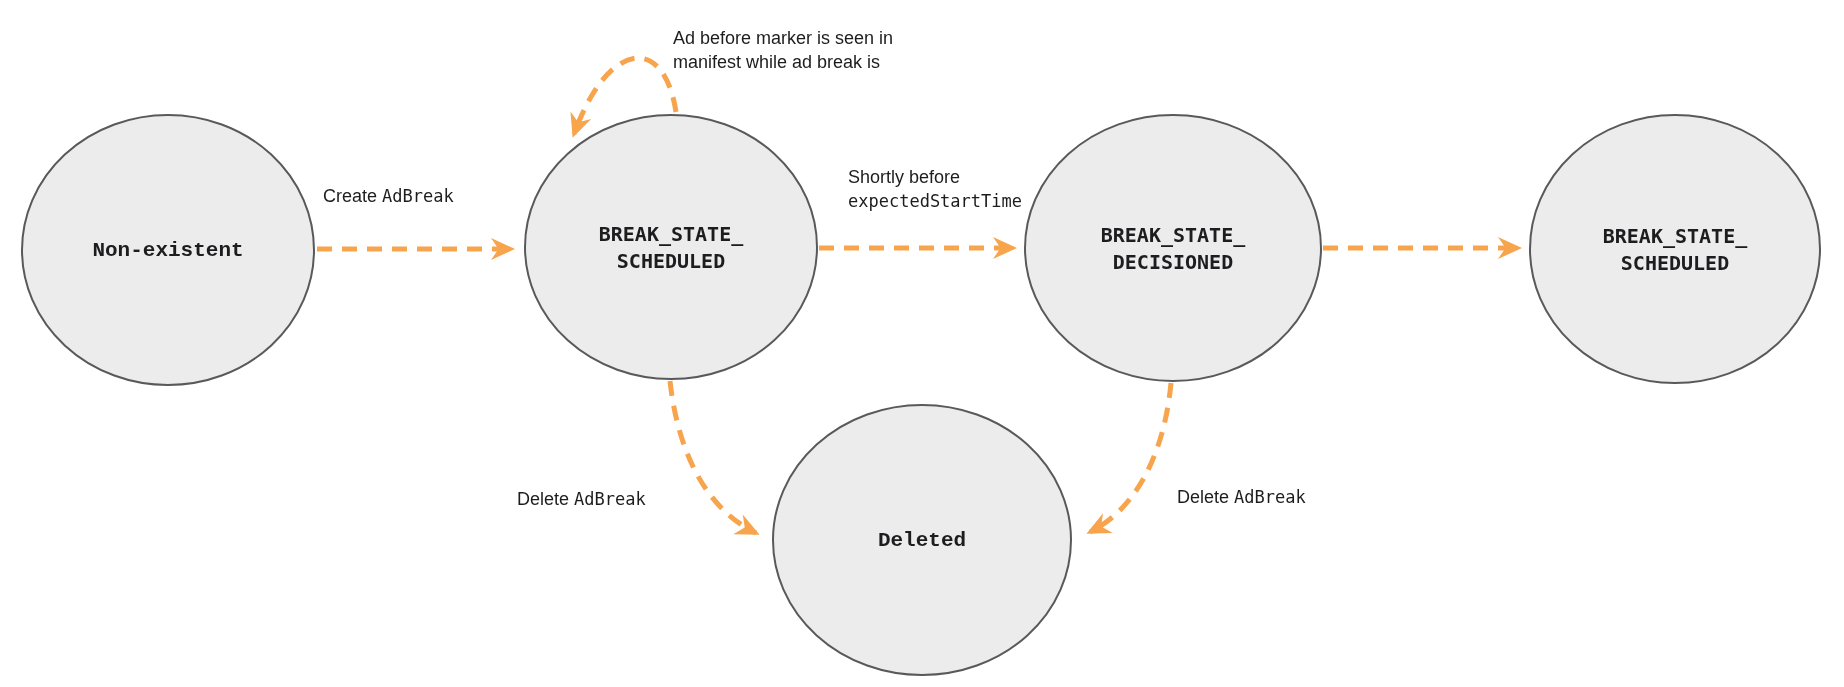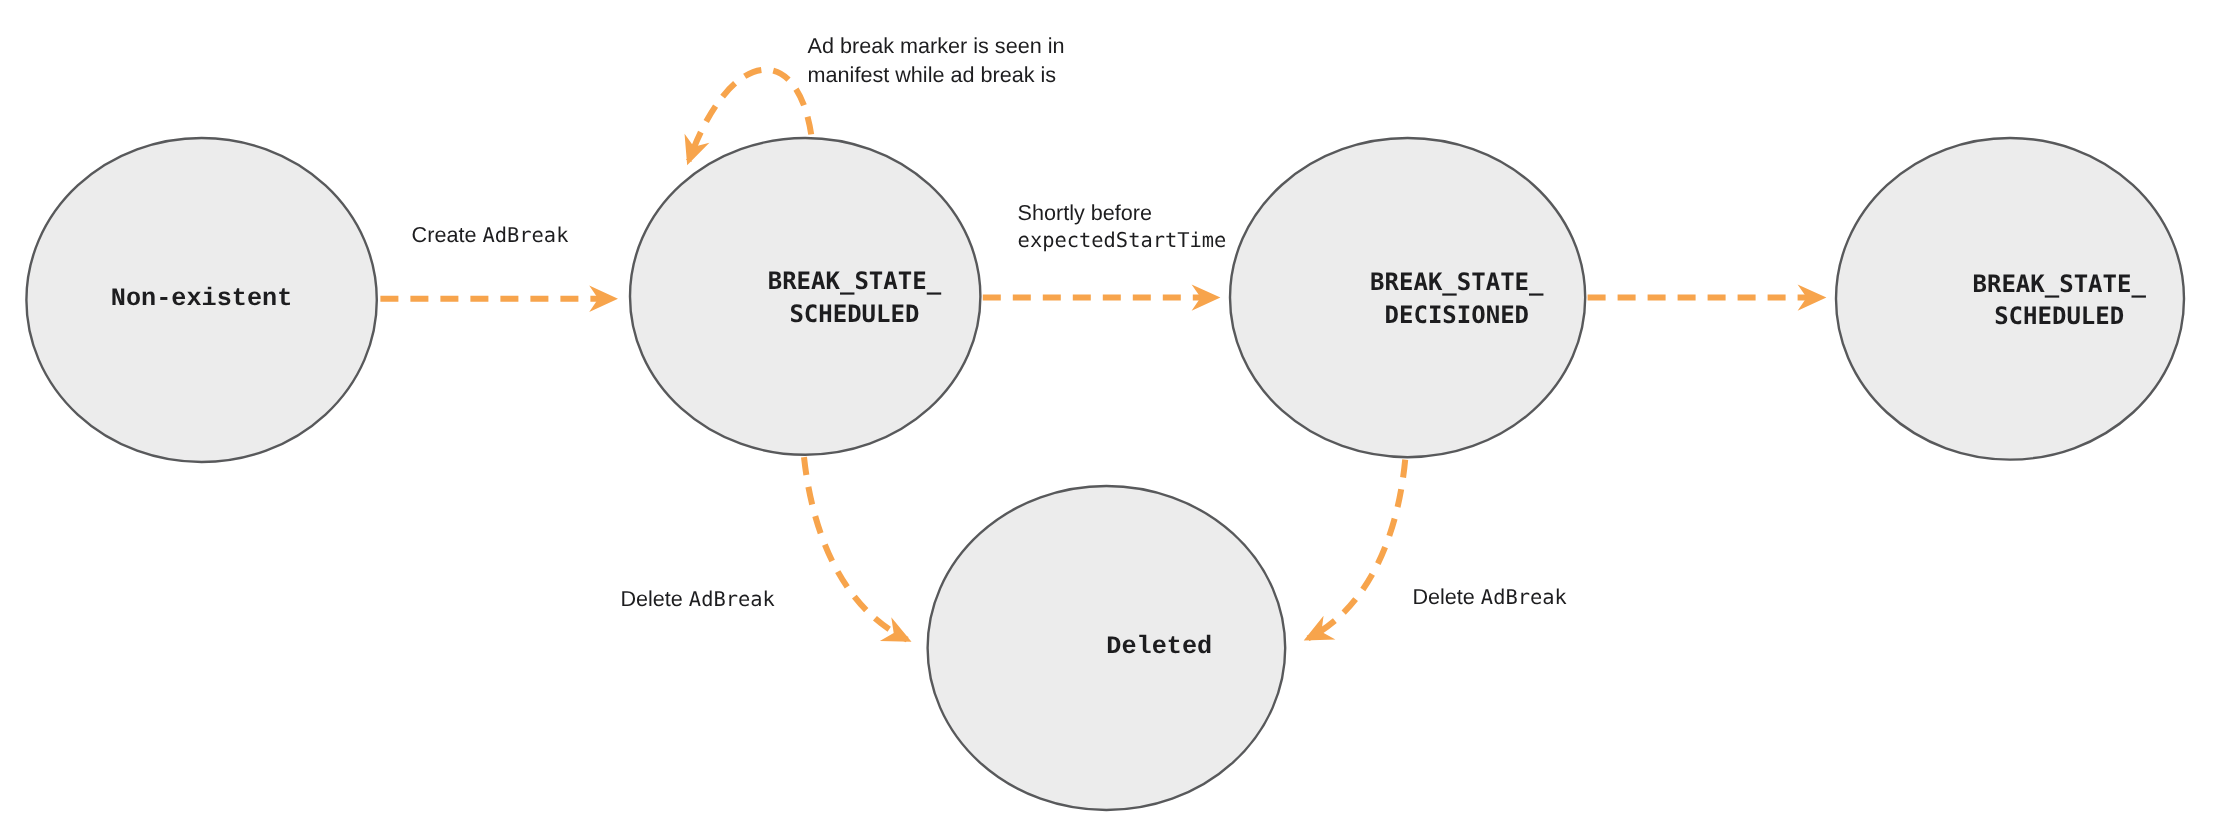--- a/index.html
+++ b/index.html
@@ -24,21 +24,21 @@
   .arrowhead-shape { fill: var(--accent-orange, #f7a44c); }
 
   .node-label {
     position: absolute;
     transform: translate(-50%, -50%);
     text-align: center;
     font-weight: bold;
     white-space: nowrap;
   }
   .node-label.plainfont { font-size: 21px; font-family: Liberation Mono, monospace; }
-  .node-label.codefont  { font-size: 20px; line-height: 27px; font-family: "DejaVu Sans Mono", monospace; margin-left: 41px; }
+  .node-label.codefont  { font-size: 20px; line-height: 27px; font-family: "DejaVu Sans Mono", monospace; }
 
   .edge-label {
     position: absolute;
     font-size: 18px;
     line-height: 24px;
     white-space: nowrap;
   }
   .code { font-family: "DejaVu Sans Mono", monospace; font-size: 17px; }
 </style>
 </head>
@@ -77,28 +77,28 @@
   <div class="node-label codefont" style="left:1173px; top:249px;">
     <div>BREAK_STATE_</div>
     <div>DECISIONED</div>
   </div>
 
   <div class="node-label codefont" style="left:1675px; top:250px;">
     <div>BREAK_STATE_</div>
     <div>SCHEDULED</div>
   </div>
 
-  <div class="node-label plainfont" style="left:922px; top:540px;margin-left:44px;">Deleted</div>
+  <div class="node-label plainfont" style="left:922px; top:540px;">Deleted</div>
 
-  <div class="edge-label" style="left:343px; top:184px;">
+  <div class="edge-label" style="left:323px; top:184px;">
     <span>Create </span><span class="code">AdBreak</span>
   </div>
 
   <div class="edge-label" style="left:673px; top:26px;">
-    <div>Ad break marker is seen in</div>
+    <div>Ad before marker is seen in</div>
     <div>manifest while ad break is</div>
   </div>
 
   <div class="edge-label" style="left:800px; top:165px;margin-left:48px;">
     <div>Shortly before</div>
     <div class="code">expectedStartTime</div>
   </div>
 
 
   <div class="edge-label" style="left:517px; top:487px;">

